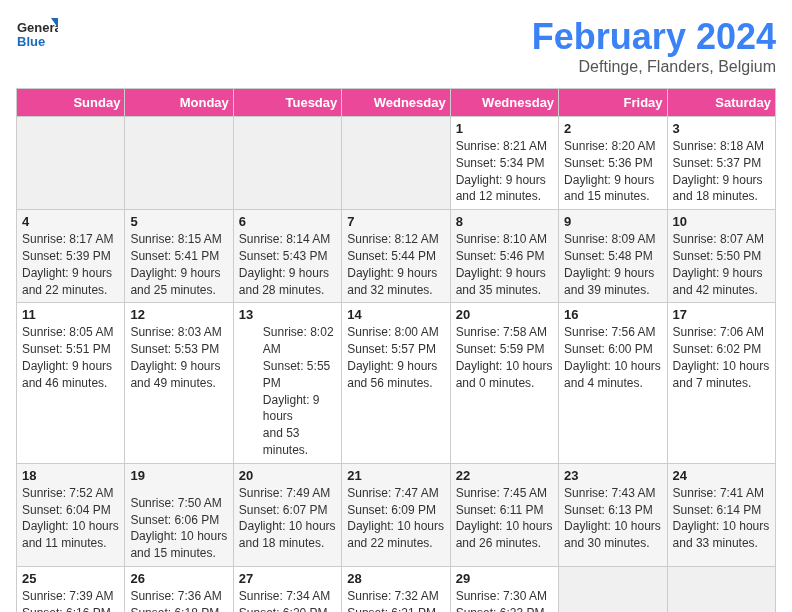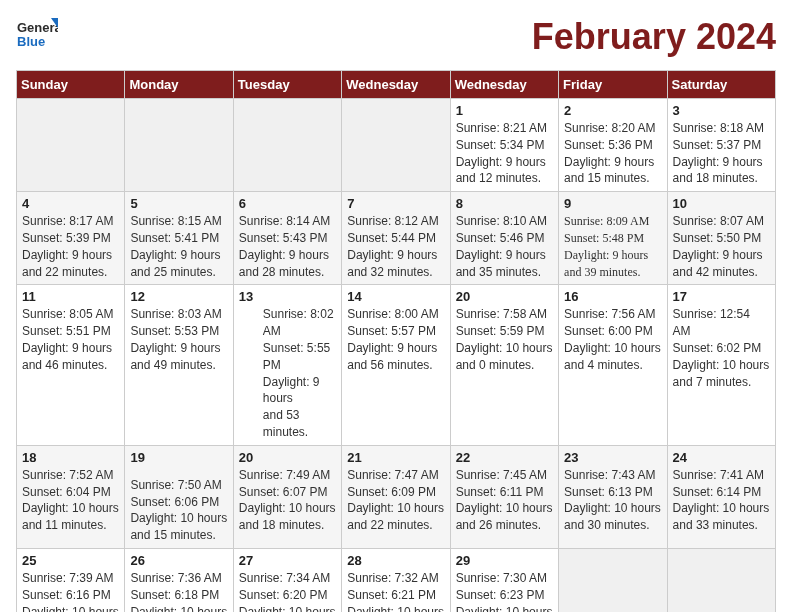--- a/index.html
+++ b/index.html
@@ -20,38 +20,38 @@
       display: flex;
       align-items: center;
       gap: 4px;
     }
     .title-block {
       text-align: right;
     }
     .month-year {
       font-size: 36px;
       font-weight: bold;
-      color: #7f1d1d;
+      color: #3b82f6;
     }
     .location {
       font-size: 16px;
       color: #555;
     }
     table {
       width: 100%;
       border-collapse: collapse;
       table-layout: fixed;
     }
     thead tr th {
-      background-color: #7f1d1d;
+      background-color: #ec4899;
       color: #fff;
       font-size: 13px;
       font-weight: bold;
       padding: 6px 4px;
-      text-align: left;
+      text-align: right;
       border: 1px solid #ccc;
     }
     tbody tr td {
       border: 1px solid #ccc;
       vertical-align: top;
       padding: 4px 5px;
       font-size: 10.5px;
       color: #222;
       height: 90px;
     }
@@ -83,20 +83,21 @@
   <div class="logo">
   <svg width="42" height="42" viewBox="0 0 42 42">
     <rect x="0" y="0" width="42" height="42" fill="none"></rect>
     <text x="1" y="16" font-size="13" font-weight="bold" font-family="Arial" fill="#2c2c2c">General</text>
     <text x="1" y="30" font-size="13" font-weight="bold" font-family="Arial" fill="#1a6bbf">Blue</text>
     <polygon points="35,2 42,2 42,12" fill="#1a6bbf"></polygon>
   </svg>
 </div>
   <div class="title-block">
     <div class="month-year">February 2024</div>
+    <div class="location">Deftinge, Flanders, Belgium</div>
   </div>
 </div>
 
 <table>
   <thead>
     <tr>
     <th>Sunday</th>
         <th>Monday</th>
         <th>Tuesday</th>
         <th>Wednesday</th>
@@ -164,21 +165,21 @@
         </td>
         <td>
           <span class="day-num">8</span>
           <div class="cell-content" style="white-space: pre-line;">Sunrise: 8:10 AM
 Sunset: 5:46 PM
 Daylight: 9 hours
 and 35 minutes.</div>
         </td>
         <td>
           <span class="day-num">9</span>
-          <div class="cell-content" style="white-space: pre-line; font-family: Liberation Serif, serif;">Sunrise: 8:09 AM
+          <div class="cell-content" style="white-space: pre-line;">Sunrise: 8:09 AM
 Sunset: 5:48 PM
 Daylight: 9 hours
 and 39 minutes.</div>
         </td>
         <td>
           <span class="day-num">10</span>
           <div class="cell-content" style="white-space: pre-line;">Sunrise: 8:07 AM
 Sunset: 5:50 PM
 Daylight: 9 hours
 and 42 minutes.</div>
@@ -222,21 +223,21 @@
         </td>
         <td>
           <span class="day-num">16</span>
           <div class="cell-content" style="white-space: pre-line;">Sunrise: 7:56 AM
 Sunset: 6:00 PM
 Daylight: 10 hours
 and 4 minutes.</div>
         </td>
         <td>
           <span class="day-num">17</span>
-          <div class="cell-content" style="white-space: pre-line;">Sunrise: 12:54 AM
+          <div class="cell-content" style="white-space: pre-line;">Sunrise: 7:06 AM
 Sunset: 6:02 PM
 Daylight: 10 hours
 and 7 minutes.</div>
         </td>
       </tr>
       <tr>
         <td>
           <span class="day-num">18</span>
           <div class="cell-content" style="white-space: pre-line;">Sunrise: 7:52 AM
 Sunset: 6:04 PM

